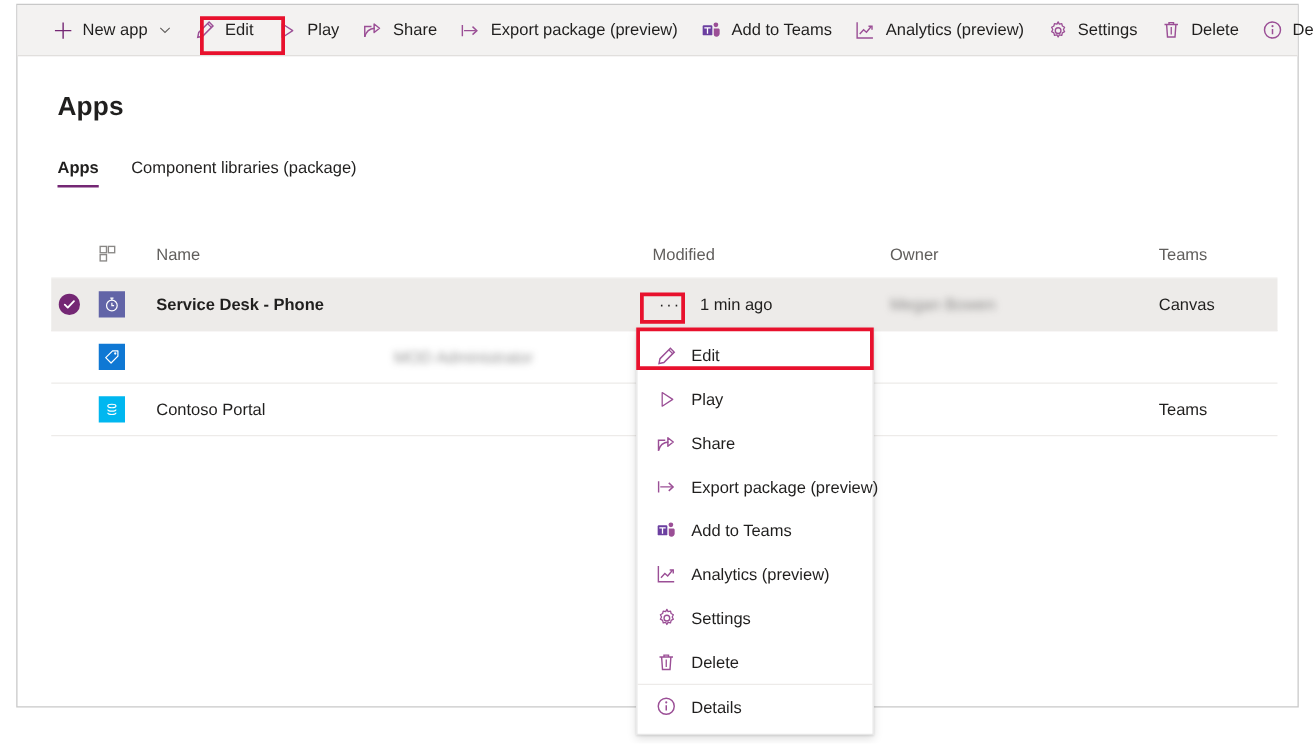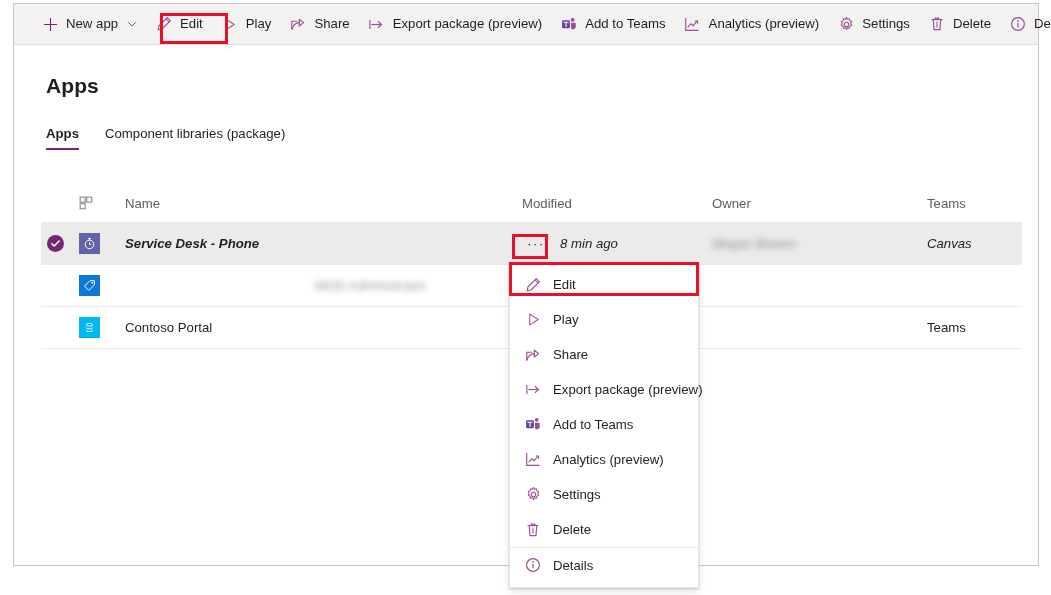--- a/index.html
+++ b/index.html
@@ -118,21 +118,21 @@
     border-bottom: 1px solid #edebe9;
     font-size: 13.2px;
     color: #201f1e;
     position: relative;
   }
   .row.header {
     color: #605e5c;
     border-bottom: 1px solid #edebe9;
     height: 38px;
   }
-  .row.selected { background: #edebe9; font-style: italic; }
+  .row.selected { background: #edebe9; }
 
   .c-check { width: 38px; flex: none; display: flex; align-items: center; justify-content: flex-start; padding-left: 6px; }
   .c-icon  { width: 46px; flex: none; display: flex; align-items: center; }
   .c-name  { flex: 1 1 auto; min-width: 0; overflow: hidden; text-overflow: ellipsis; white-space: nowrap; padding-right: 8px; }
   .c-mod   { width: 190px; flex: none; display: flex; align-items: center; }
   .c-owner { width: 215px; flex: none; }
   .c-type  { width: 95px; flex: none; }
 
   .row.header .c-name { font-weight: 400; }
   .row.selected .c-name { font-weight: 600; }
@@ -388,21 +388,21 @@
             <circle cx="7" cy="8" r="4.6" fill="none" stroke="#ffffff" stroke-width="1.05"></circle>
             <path d="M7 5.6V8h1.9" fill="none" stroke="#ffffff" stroke-width="1.05"></path>
             <path d="M5.6 1.6h2.8" stroke="#ffffff" stroke-width="1.05"></path>
             <path d="M7 1.6v1.8" stroke="#ffffff" stroke-width="1.05"></path>
           </svg>
         </span>
       </div>
       <div class="c-name">Service Desk - Phone</div>
       <div class="c-mod">
         <span class="ellipsis-btn">···</span>
-        <span>8 min ago</span>
+        <span>1 min ago</span>
       </div>
       <div class="c-owner">
         <span class="blur-name">Megan Bowen</span>
       </div>
       <div class="c-type">Canvas</div>
     </div>
 
     <div class="row">
       <div class="c-check"></div>
       <div class="c-icon">

